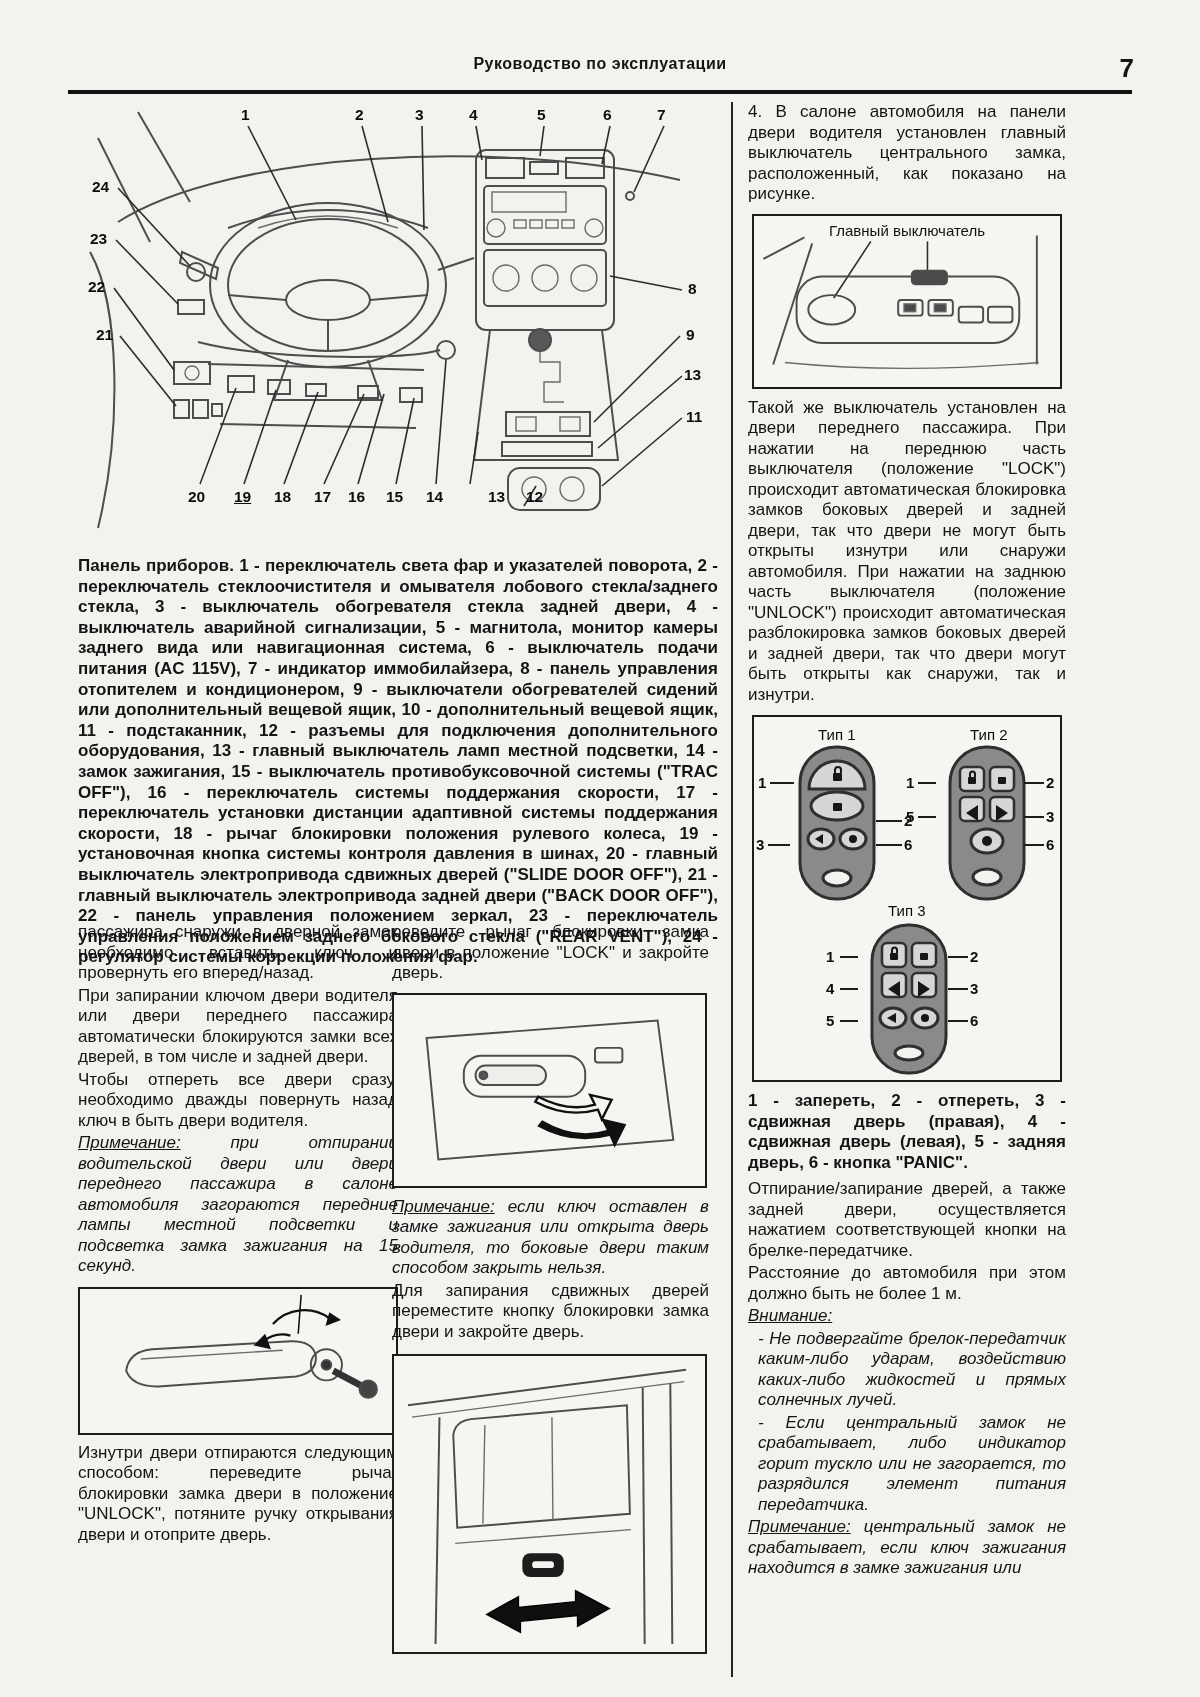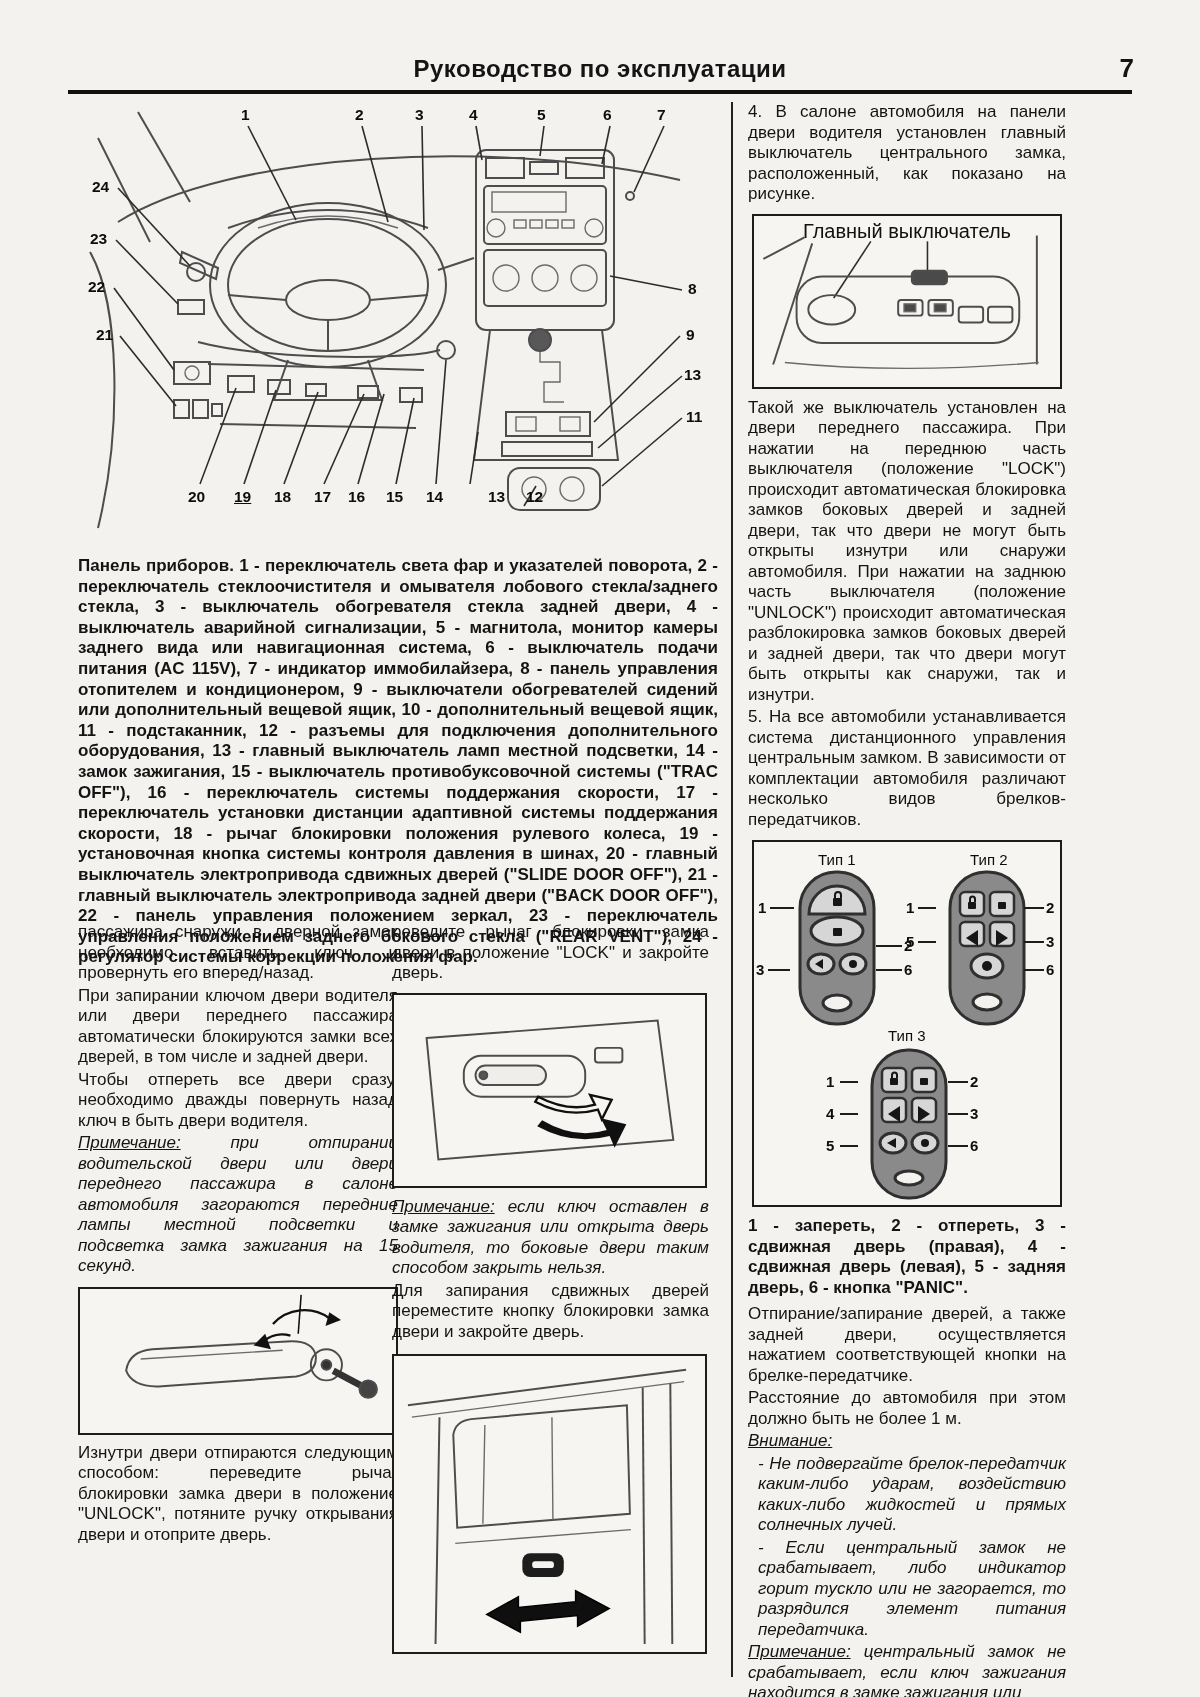--- a/index.html
+++ b/index.html
@@ -3,21 +3,21 @@
 <meta charset="utf-8">
 <style>
   html,body{margin:0;padding:0;}
   body{background:#e8e8e6;}
   .page{
     position:relative;width:1200px;height:1697px;background:#f3f2ef;
     font-family:"Liberation Sans",sans-serif;color:#141414;overflow:hidden;
   }
   
   .hdr-title{position:absolute;left:70px;top:55px;width:1060px;text-align:center;
-    font-size:24px;font-weight:700;letter-spacing:.5px;}
+    font-size:16px;font-weight:700;letter-spacing:.5px;}
   .hdr-page{position:absolute;left:1098px;top:53px;width:36px;text-align:right;
     font-size:26px;font-weight:700;}
   .hdr-rule{position:absolute;left:68px;top:90px;width:1064px;height:4px;background:#111;}
   .vdiv{position:absolute;left:731px;top:102px;width:2px;height:1575px;background:#222;}
 
   
   p{margin:0 0 0 0;}
   .col{position:absolute;font-size:17px;line-height:20.5px;text-align:justify;}
   .col p{margin-bottom:2px;}
   .col1{left:78px;top:922px;width:320px;}
@@ -29,21 +29,21 @@
   .nlabel{font-style:italic;text-decoration:underline;}
   .boldp{font-weight:700;}
 
   
   .figbox{border:2px solid #1c1c1c;background:#f6f5f2;position:relative;}
   .fig-handle{width:316px;height:144px;margin:10px 0 8px 0;}
   .fig-innerhandle{width:311px;height:191px;margin:9px 0 9px 0;}
   .fig-slidedoor{width:311px;height:296px;margin:12px 0 0 0;}
   .fig-doorpanel{width:306px;height:171px;margin:9px 0 9px 4px;}
   .fig-fobs{width:306px;height:363px;margin:10px 0 9px 4px;}
-  .switch-label{position:absolute;left:0;top:5px;width:100%;text-align:center;font-size:20px;color:#111;}
+  .switch-label{position:absolute;left:0;top:5px;width:100%;text-align:center;font-size:15px;color:#111;}
 
   
   .dash-wrap{position:absolute;left:78px;top:100px;width:640px;height:448px;}
   .co{position:absolute;font-weight:700;font-size:15.5px;color:#0d0d0d;}
   .fobco{position:absolute;font-weight:700;font-size:15px;color:#0d0d0d;}
   .cl{position:absolute;border-top:2px solid #1d1d1d;height:0;}
 
   svg{display:block;}
   .lineart{stroke:#4d4d4d;fill:none;stroke-width:2;}
   .thin{stroke:#6a6a6a;stroke-width:1.4;}
@@ -258,21 +258,20 @@
           <rect x="177" y="86" width="25" height="16" rx="3"></rect>
           <rect x="208" y="93" width="25" height="16" rx="3"></rect>
           <rect x="238" y="93" width="25" height="16" rx="3"></rect>
           <rect x="152" y="90" width="12" height="8" fill="#4a4a4a" class="thin"></rect>
           <rect x="183" y="90" width="12" height="8" fill="#4a4a4a" class="thin"></rect>
         </g>
       </svg>
     </div>
 
     <p>Такой же выключатель установлен на двери переднего пассажира. При нажатии на переднюю часть выключателя (положение "LOCK") происходит автоматическая блокировка замков боковых дверей и задней двери, так что двери не могут быть открыты изнутри или снаружи автомобиля. При нажатии на заднюю часть выключателя (положение "UNLOCK") происходит автоматическая разблокировка замков боковых дверей и задней двери, так что двери могут быть открыты как снаружи, так и изнутри.</p>
-    <p>5. На все автомобили устанавливается система дистанционного управления центральным замком. В зависимости от комплектации автомобиля различают несколько видов брелков-передатчиков.</p>
 
     <div class="figbox fig-fobs">
       <span class="fobco" style="left:64px;top:8px;font-weight:400;">Тип 1</span>
       <span class="fobco" style="left:216px;top:8px;font-weight:400;">Тип 2</span>
       <span class="fobco" style="left:134px;top:184px;font-weight:400;">Тип 3</span>
 
       <svg viewBox="0 0 110 160" width="110" height="160" style="position:absolute;left:28px;top:26px;">
         <rect x="18" y="4" width="74" height="152" rx="36" fill="#8a8a8a" stroke="#2f2f2f" stroke-width="3"></rect>
         <path d="M27,46 A28,28 0 0 1 83,46 Z" fill="#d6d6d6" stroke="#2f2f2f" stroke-width="3"></path>
         <rect x="51" y="30" width="9" height="8" rx="1" fill="#161616"></rect>

